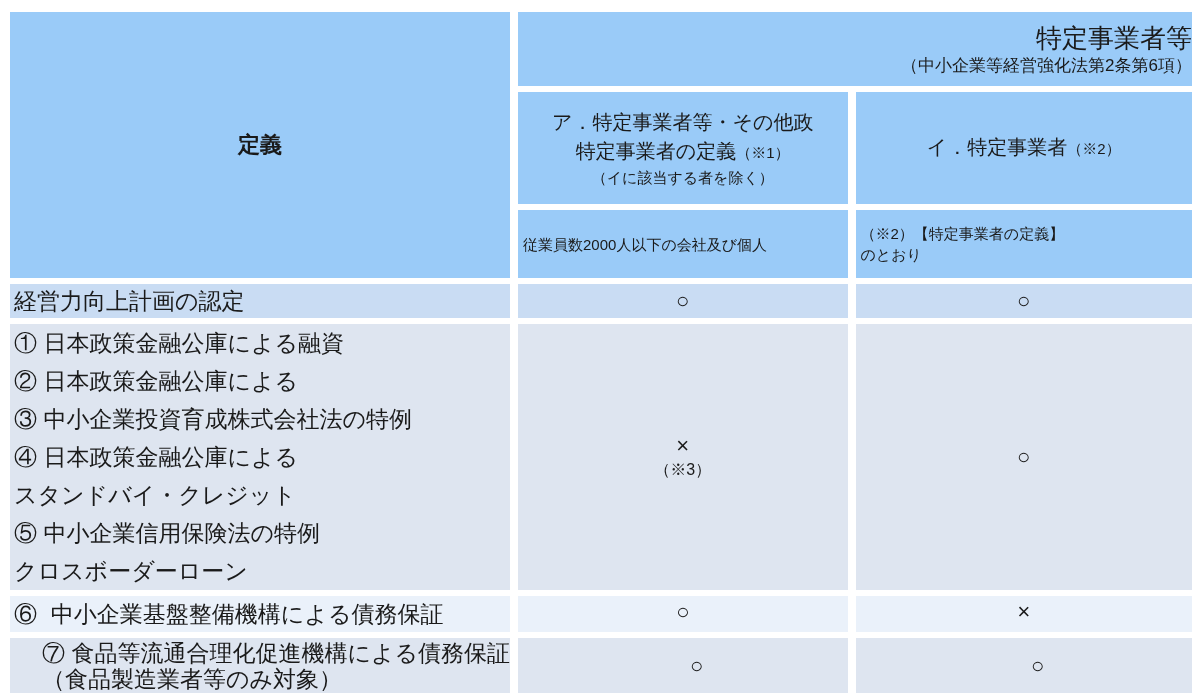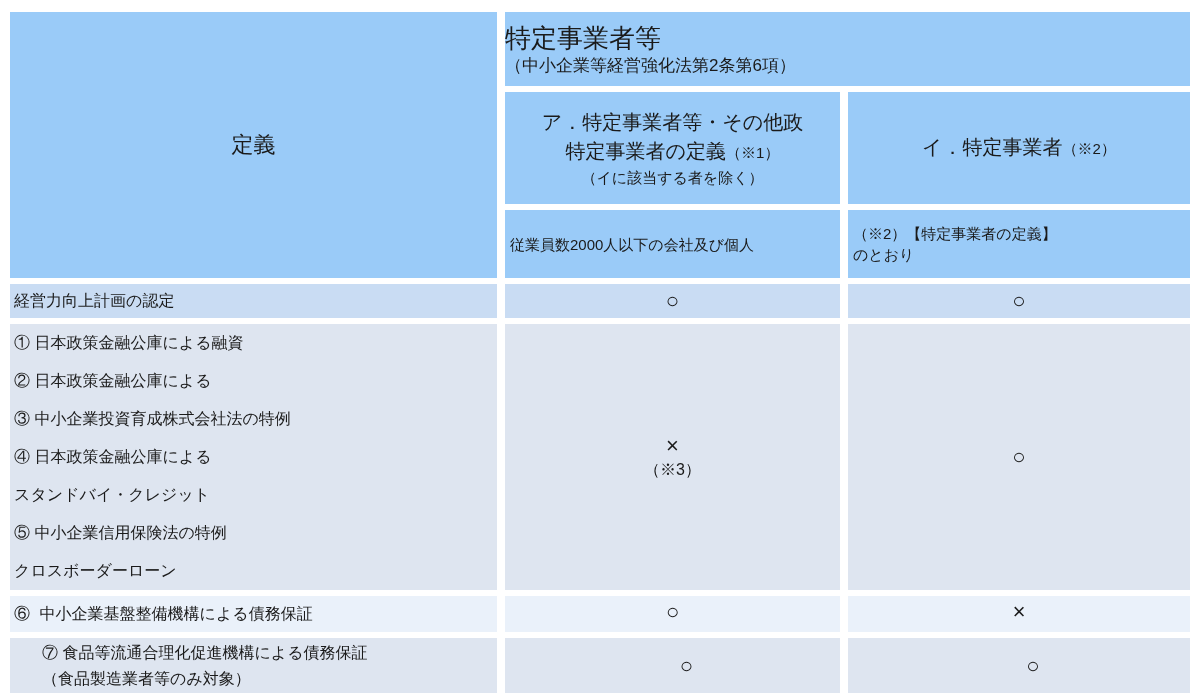--- a/index.html
+++ b/index.html
@@ -22,39 +22,39 @@
     overflow: hidden;
     vertical-align: middle;
   }
   
   .c-header { background: #9ACBF8; }
   .c-rowblue { background: #C9DCF3; }
   .c-rowgray { background: #DEE5F0; }
   .c-rowlight { background: #EAF1FA; }
 
   
-  .group-cell { text-align: left; height: 74px; }
+  .group-cell { text-align: right; height: 74px; }
   .group-title { font-size: 26px; line-height: 34px; }
   .group-subtitle { font-size: 17px; line-height: 22px; }
 
   
-  .definition-cell { text-align: center; font-size: 22px; font-weight: normal; }
+  .definition-cell { text-align: center; font-size: 22px; font-weight: bold; }
 
   
   .colhead-cell { text-align: center; height: 112px; }
   .colhead-line { font-size: 20px; line-height: 29px; }
   .colhead-small { font-size: 15px; line-height: 22px; }
   .ref-small { font-size: 15px; }
 
   
   .subhead-cell { height: 68px; font-size: 15px; line-height: 21px; text-align: left; }
   .subhead-cell .pad { padding: 0 6px 0 5px; }
 
   
-  .label-cell { text-align: left; font-size: 16px; }
+  .label-cell { text-align: left; font-size: 23px; }
   .label-cell .pad { padding-left: 4px; }
   .row-approval td { height: 34px; }
   .row-programs td { height: 266px; }
   .row-smrj td { height: 36px; font-family: Liberation Mono, monospace; }
   .row-food td { height: 55px; padding-left: 28px; }
   .programs-list div { line-height: 38px; white-space: nowrap; }
   .food-label div { line-height: 26px; white-space: nowrap; }
 
   
   .mark-cell { text-align: center; font-size: 22px; line-height: 26px; }

